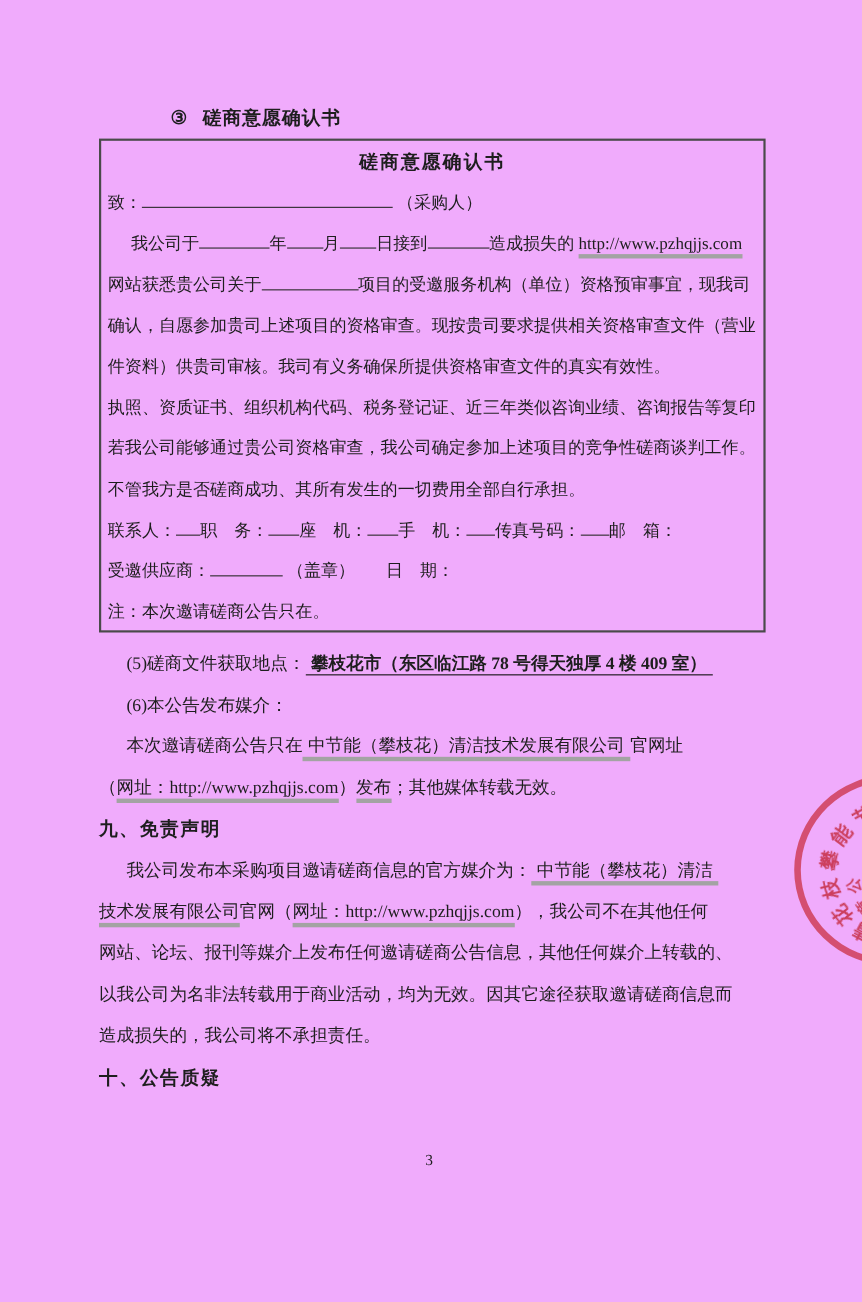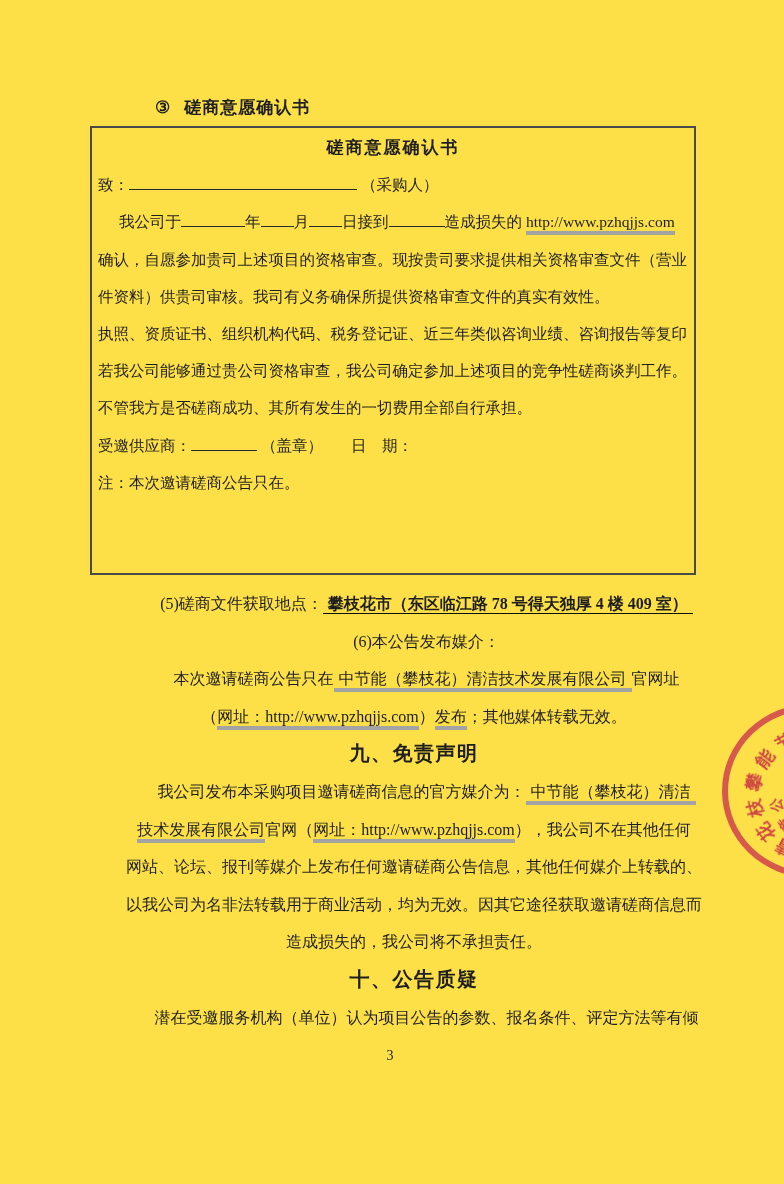--- a/index.html
+++ b/index.html
@@ -1,18 +1,18 @@
 <!DOCTYPE html>
 <html><head>
 <meta charset="utf-8">
 <style>
   html,body{margin:0;padding:0;background:#e8e8e8;}
   .page{
     position:relative;width:784px;height:1184px;margin:0 auto;
-    background:#fde047;overflow:hidden;
+    background:#f0abfc;overflow:hidden;
     font-family:"Liberation Serif","DejaVu Serif",serif;
     color:#1e1e1e;
   }
   
   .heading{position:absolute;top:96px;left:155px;font-size:17px;font-weight:bold;letter-spacing:1px;white-space:nowrap;}
   .heading .num{margin-right:13px;}
 
   
   .box{
     position:absolute;left:90px;top:126px;width:606px;height:449px;
@@ -28,23 +28,23 @@
   .w228{width:228px}.w64{width:64px}.w33{width:33px}.w56{width:56px}.w88{width:88px}
   .w22{width:22px}.w28{width:28px}.w26{width:26px}.w66{width:66px}
   .sp28{display:inline-block;width:28px}
 
   .u{border-bottom:4px solid #a3a3a3;padding-bottom:1px;}
   .upad{padding-left:5px;padding-right:5px;}
   .bu{font-weight:bold;border-bottom:1.6px solid #111;padding-bottom:1px;}
 
   
   .content{position:absolute;left:90px;top:585px;width:648px;font-size:16px;}
-  .content .line{height:37.6px;line-height:37.6px;white-space:nowrap;text-align:center;}
+  .content .line{height:37.6px;line-height:37.6px;white-space:nowrap;}
   .ind{padding-left:25px;}
-  .sec-title{font-family:"Liberation Sans","DejaVu Sans",sans-serif;font-weight:bold;letter-spacing:1.5px;font-size:20px;}
+  .sec-title{font-family:"Liberation Sans","DejaVu Sans",sans-serif;font-weight:bold;letter-spacing:1.5px;font-size:17px;}
 
   .pageno{position:absolute;top:1048px;left:0;width:780px;text-align:center;font-size:14px;}
 
   
   .stamp{position:absolute;left:722px;top:704px;width:180px;height:176px;pointer-events:none;
          font-family:"Liberation Sans","DejaVu Sans",sans-serif;}
   .stamp .ring{position:absolute;left:0;top:0;width:168px;height:162px;border:6px solid rgba(205,55,78,.8);
                border-radius:50%;filter:blur(.5px);}
   .stamp .g{position:absolute;color:rgba(198,44,66,.85);font-weight:bold;font-size:18px;filter:blur(.4px);}
   .stamp .gi{font-size:14px;}
@@ -62,27 +62,33 @@
     <div class="line title">磋商意愿确认书</div>
 
     <div class="line">
       <span>致：</span><span class="bl w228"></span> <span>（采购人）</span>
     </div>
 
     <div class="line indent">
       <span>我公司于</span><span class="bl w64"></span><span>年</span><span class="bl w33"></span><span>月</span><span class="bl w33"></span><span>日接到</span><span class="bl w56"></span><span>造成损失的</span> <span class="u">http://www.pzhqjjs.com</span>
     </div>
 
+    <div class="line">
+      <span>网站获悉贵公司关于</span><span class="bl w88"></span><span>项目的受邀服务机构（单位）资格预审事宜，现我司</span>
+    </div>
 
     <div class="line">确认，自愿参加贵司上述项目的资格审查。现按贵司要求提供相关资格审查文件（营业</div>
     <div class="line">件资料）供贵司审核。我司有义务确保所提供资格审查文件的真实有效性。</div>
     <div class="line">执照、资质证书、组织机构代码、税务登记证、近三年类似咨询业绩、咨询报告等复印</div>
     <div class="line">若我公司能够通过贵公司资格审查，我公司确定参加上述项目的竞争性磋商谈判工作。</div>
     <div class="line">不管我方是否磋商成功、其所有发生的一切费用全部自行承担。</div>
 
+    <div class="line">
+      <span>联系人：</span><span class="bl w22"></span><span>职　务：</span><span class="bl w28"></span><span>座　机：</span><span class="bl w28"></span><span>手　机：</span><span class="bl w26"></span><span>传真号码：</span><span class="bl w26"></span><span>邮　箱：</span>
+    </div>
 
     <div class="line">
       <span>受邀供应商：</span><span class="bl w66"></span> <span>（盖章）</span><span class="sp28"></span><span>日　期：</span>
     </div>
 
     <div class="line">注：本次邀请磋商公告只在。</div>
   </div>
 
   <div class="content">
     <div class="line ind">
@@ -101,21 +107,20 @@
       <span>我公司发布本采购项目邀请磋商信息的官方媒介为：</span><span class="u upad">中节能（攀枝花）清洁</span>
     </div>
     <div class="line">
       <span class="u">技术发展有限公司</span><span>官网（</span><span class="u">网址：http://www.pzhqjjs.com</span><span>），我公司不在其他任何</span>
     </div>
     <div class="line">网站、论坛、报刊等媒介上发布任何邀请磋商公告信息，其他任何媒介上转载的、</div>
     <div class="line">以我公司为名非法转载用于商业活动，均为无效。因其它途径获取邀请磋商信息而</div>
     <div class="line">造成损失的，我公司将不承担责任。</div>
 
     <div class="line sec-title">十、公告质疑</div>
-    <div class="line ind">潜在受邀服务机构（单位）认为项目公告的参数、报名条件、评定方法等有倾</div>
   </div>
 
   <div class="pageno">3</div>
 
   <div class="stamp">
     <div class="ring"></div>
     <span class="g" style="left:54px;top:26px;transform:rotate(-28deg)">节</span>
     <span class="g" style="left:34px;top:43px;transform:rotate(-53deg)">能</span>
     <span class="g" style="left:23px;top:66px;transform:rotate(-78deg)">攀</span>
     <span class="g" style="left:24px;top:92px;transform:rotate(-103deg)">枝</span>

